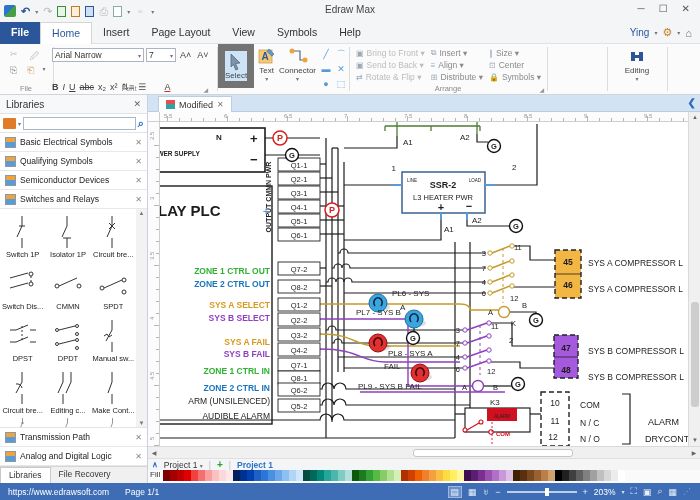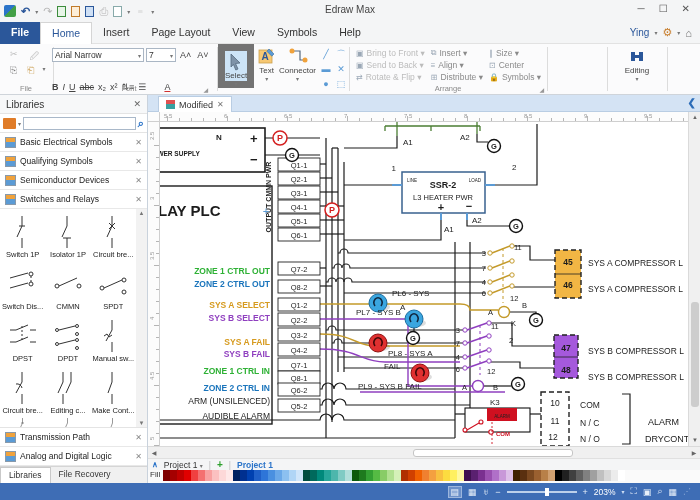--- a/index.html
+++ b/index.html
@@ -923,20 +923,24 @@
           <span class="pcell" style="background: rgb(160, 160, 160);"></span>
           <span class="pcell" style="background: rgb(192, 192, 192);"></span>
           <span class="pcell" style="background: rgb(216, 216, 216);"></span>
           <span class="pcell" style="background: rgb(236, 236, 236);"></span>
           <span class="pcell" style="background: rgb(255, 255, 255);"></span>
         </div>
     </div>
   </div>
 
   <div id="statusbar">
+    <div class="left">
+      <span>https://www.edrawsoft.com</span>
+      <span>Page 1/1</span>
+    </div>
     <div id="status-right">
       <span class="sic boxed">▤</span>
       <span class="sic">▦</span>
       <span class="sic">♅</span>
       <span class="sic">−</span>
       <div id="slider">
           <div id="sthumb"></div>
         </div>
       <span class="sic">+</span>
       <span>203%</span>

